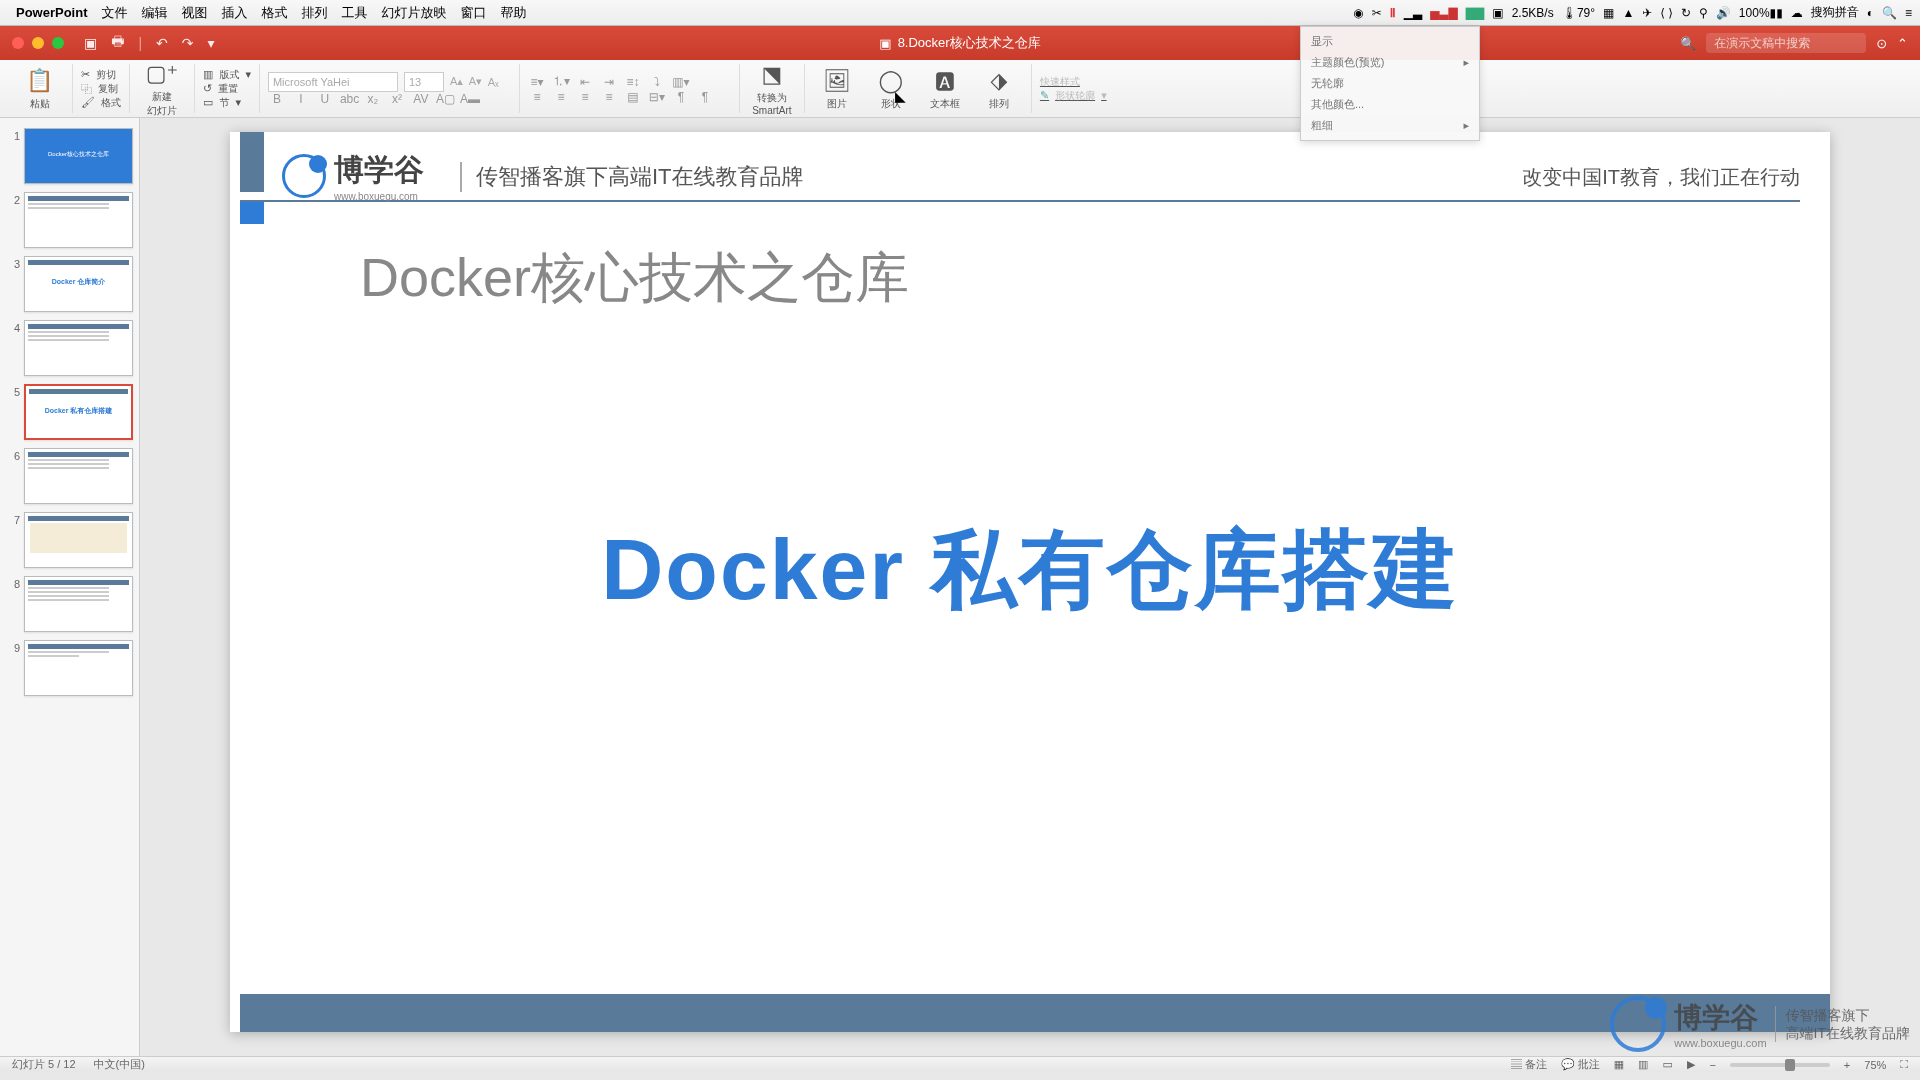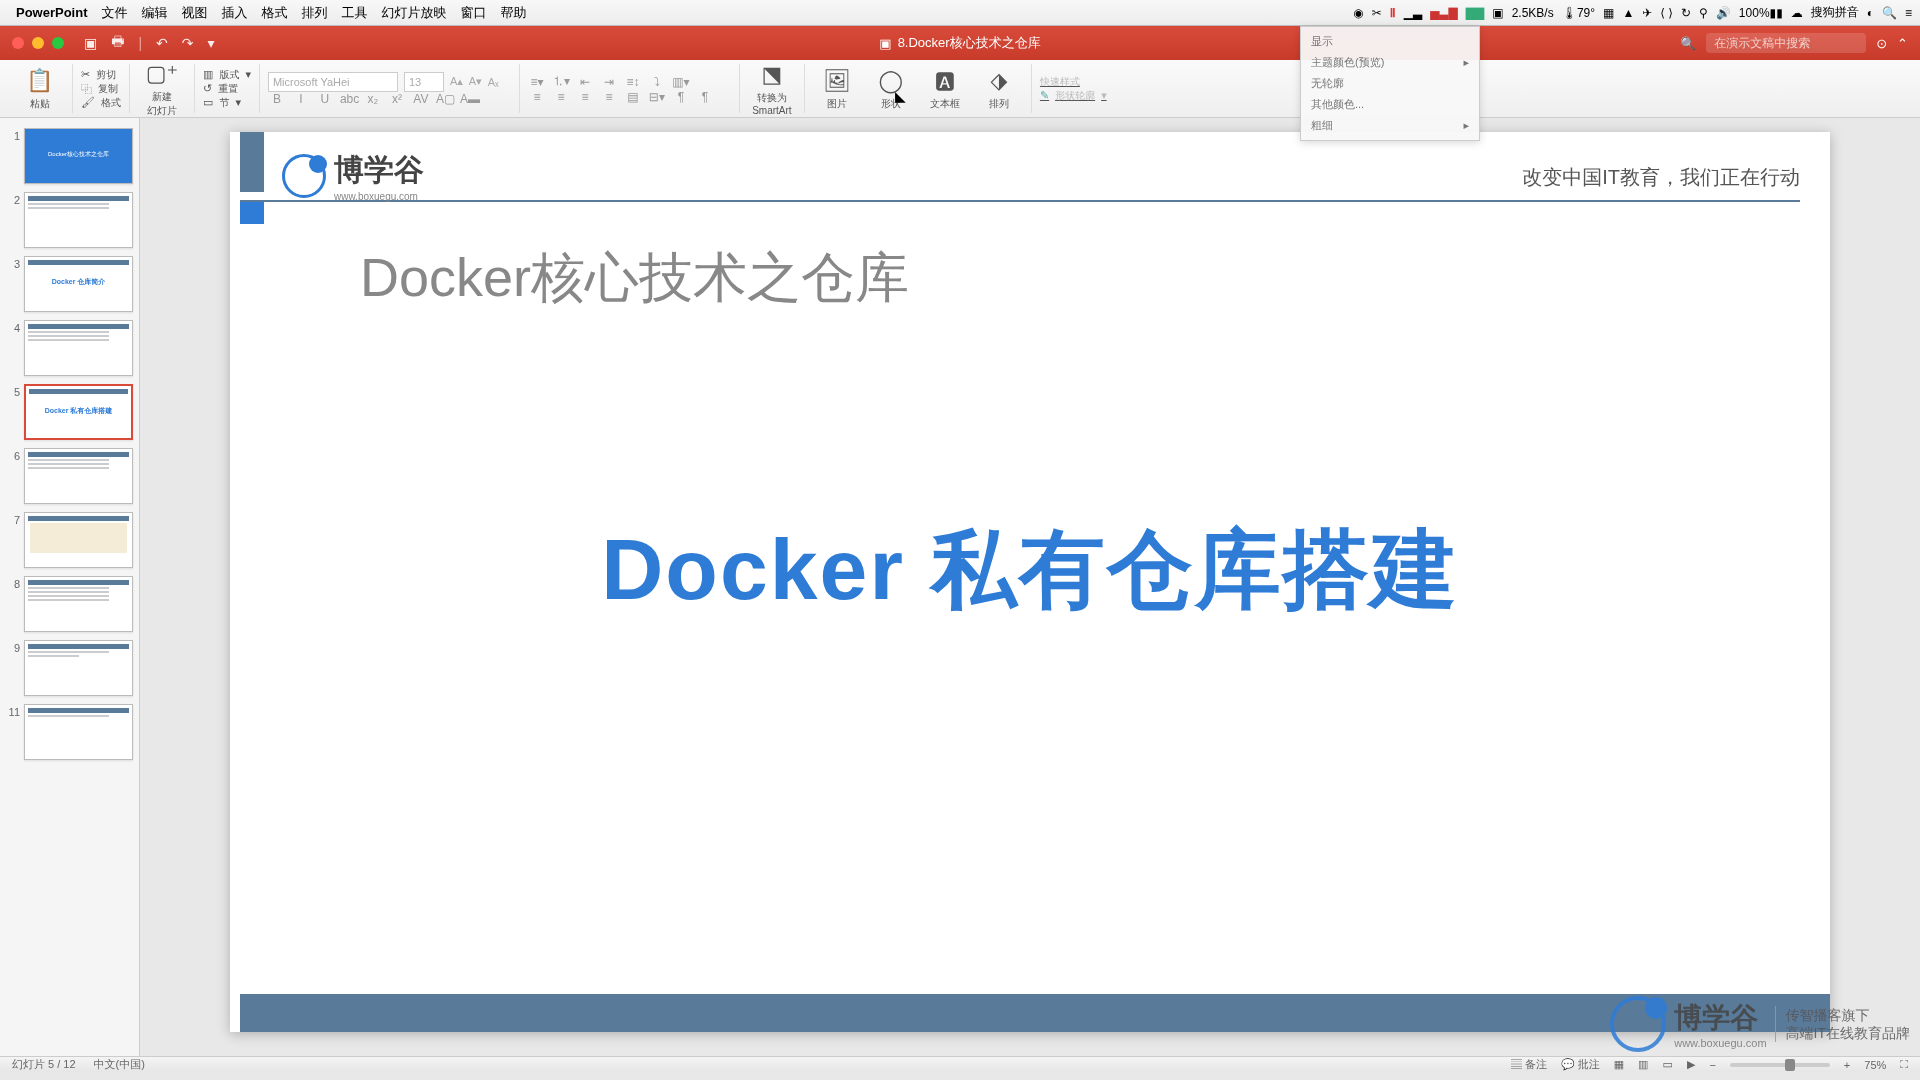--- a/index.html
+++ b/index.html
@@ -377,42 +377,36 @@
         </div>
       </div>
     <div class="thumb-wrap">
         <div class="thumb-num">9</div>
         <div class="thumb">
           <div class="t-bar"></div>
           <div class="t-line"></div>
           <div class="t-line" style="width:50%"></div>
         </div>
       </div>
-    <div class="thumb-wrap">
-        <div class="thumb-num">11</div>
-        <div class="thumb">
-          <div class="t-bar"></div>
-          <div class="t-line"></div>
-        </div>
-      </div>
   </div>
 
   <div class="slide-area">
     <div class="slide">
       <div class="slide-header">
         <div class="sq1"></div>
         <div class="sq2"></div>
         <div class="hr"></div>
         <div class="logo">
           <div class="logo-icon"></div>
           <div>
             <span class="logo-text">博学谷</span>
             <span class="logo-sub">www.boxuegu.com</span>
           </div>
         </div>
+        <div class="tagline-left">传智播客旗下高端IT在线教育品牌</div>
         <div class="tagline-right">改变中国IT教育，我们正在行动</div>
       </div>
       <div class="slide-title">Docker核心技术之仓库</div>
       <div class="slide-main-text">Docker 私有仓库搭建</div>
       <div class="slide-footer"></div>
     </div>
   </div>
 </div>
 
 <div class="statusbar">

